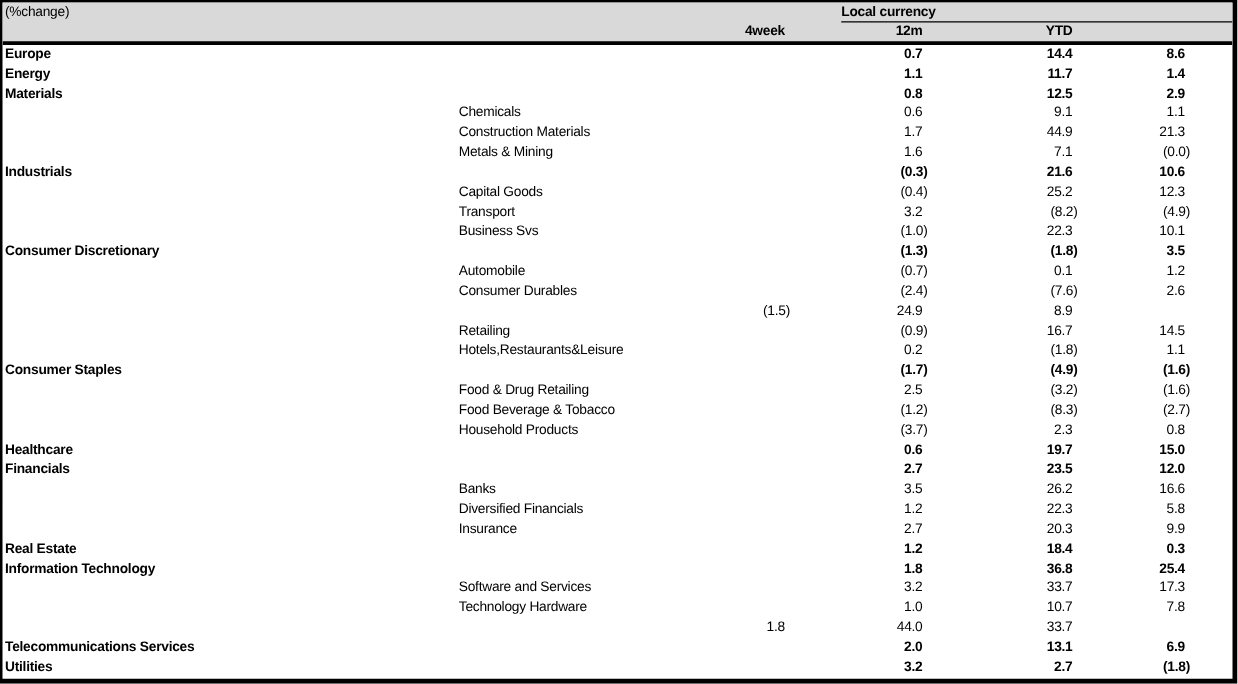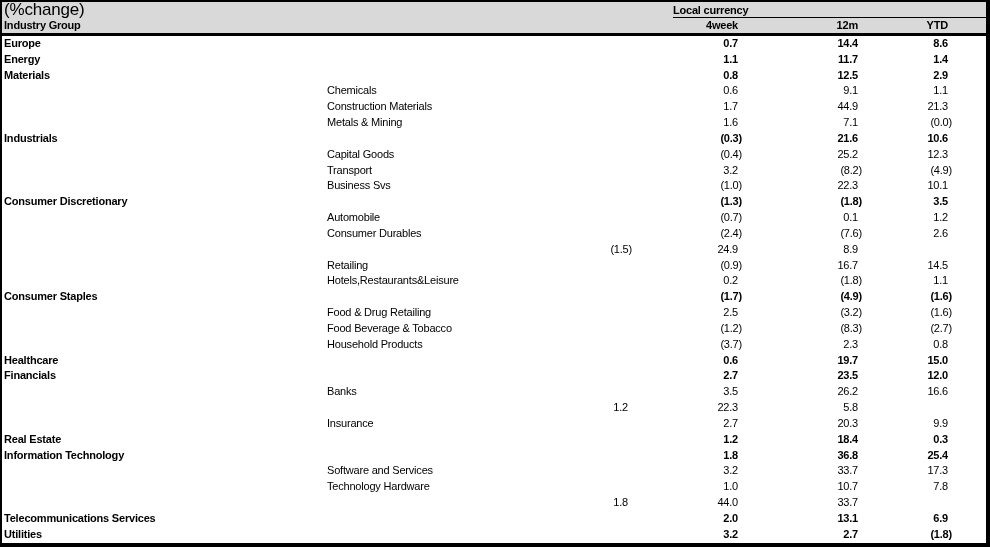--- a/index.html
+++ b/index.html
@@ -19,21 +19,21 @@
   }
   .header{
     position:relative;
     height:31px;
     background:#d9d9d9;
     border-bottom:3px solid #000;
   }
   .h-row1{position:relative;height:15px;}
   .unit-label{
     position:absolute;left:2px;top:1px;
-    font-size:17px;line-height:14px;font-weight:normal;
+    font-size:11px;line-height:14px;font-weight:normal;
   }
   .lc-wrap{
     position:absolute;left:671px;right:0;top:1px;
     font-size:11px;line-height:14px;font-weight:bold;
   }
   .lc-underline{
     position:absolute;left:671px;right:0;top:15px;height:1px;background:#000;
   }
   .row-grid{
     display:grid;
@@ -46,37 +46,36 @@
     font-size:11px;line-height:15px;font-weight:bold;
   }
   .name{padding-left:2px;white-space:nowrap;overflow:hidden;}
   .num{text-align:right;white-space:nowrap;}
   .num.no-paren{padding-right:4px;}
   .body{position:relative;}
   .row{
     height:15.84px;line-height:15.84px;font-size:11px;font-weight:normal;
   }
   .row.bold{font-weight:bold;}
-  .row .name.indent{padding-left:325px;}
+  .row .name.indent{padding-left:325px;margin-left:40px;}
 </style>
 </head>
 <body>
 
 <div class="sheet">
 
   <div class="header">
     <div class="h-row1">
       <span class="unit-label">(%change)</span>
       <div class="lc-wrap">
         <span>Local currency</span>
       </div>
     </div>
     <div class="lc-underline"></div>
     <div class="h-row2 row-grid">
-      <span class="name">Industry Group</span>
       <span class="num no-paren">4week</span>
       <span class="num no-paren">12m</span>
       <span class="num no-paren">YTD</span>
     </div>
   </div>
 
   <div class="body" id="rows">
       <div class="row row-grid bold">
       <span class="name">Europe</span>
       <span class="num no-paren">0.7</span>
@@ -208,20 +207,21 @@
       <span class="num no-paren">23.5</span>
       <span class="num no-paren">12.0</span>
     </div>
       <div class="row row-grid">
       <span class="name indent">Banks</span>
       <span class="num no-paren">3.5</span>
       <span class="num no-paren">26.2</span>
       <span class="num no-paren">16.6</span>
     </div>
       <div class="row row-grid">
+      <span class="name indent">Diversified Financials</span>
       <span class="num no-paren">1.2</span>
       <span class="num no-paren">22.3</span>
       <span class="num no-paren">5.8</span>
     </div>
       <div class="row row-grid">
       <span class="name indent">Insurance</span>
       <span class="num no-paren">2.7</span>
       <span class="num no-paren">20.3</span>
       <span class="num no-paren">9.9</span>
     </div>

